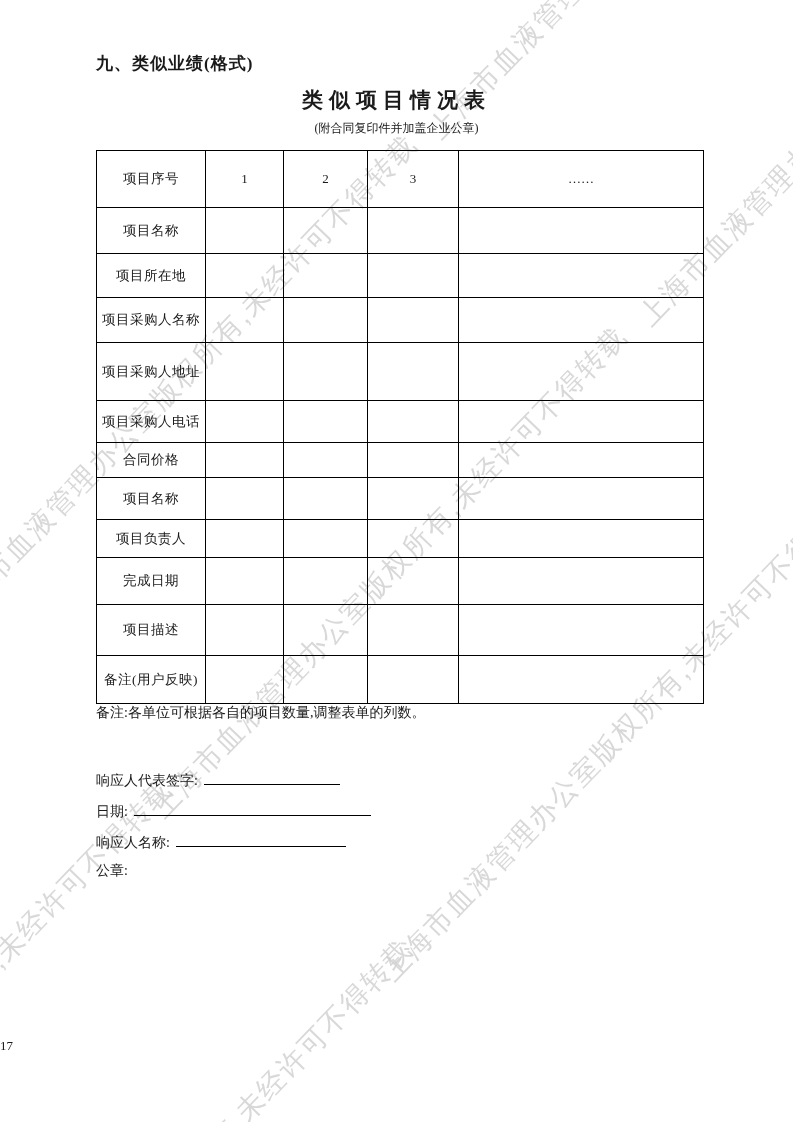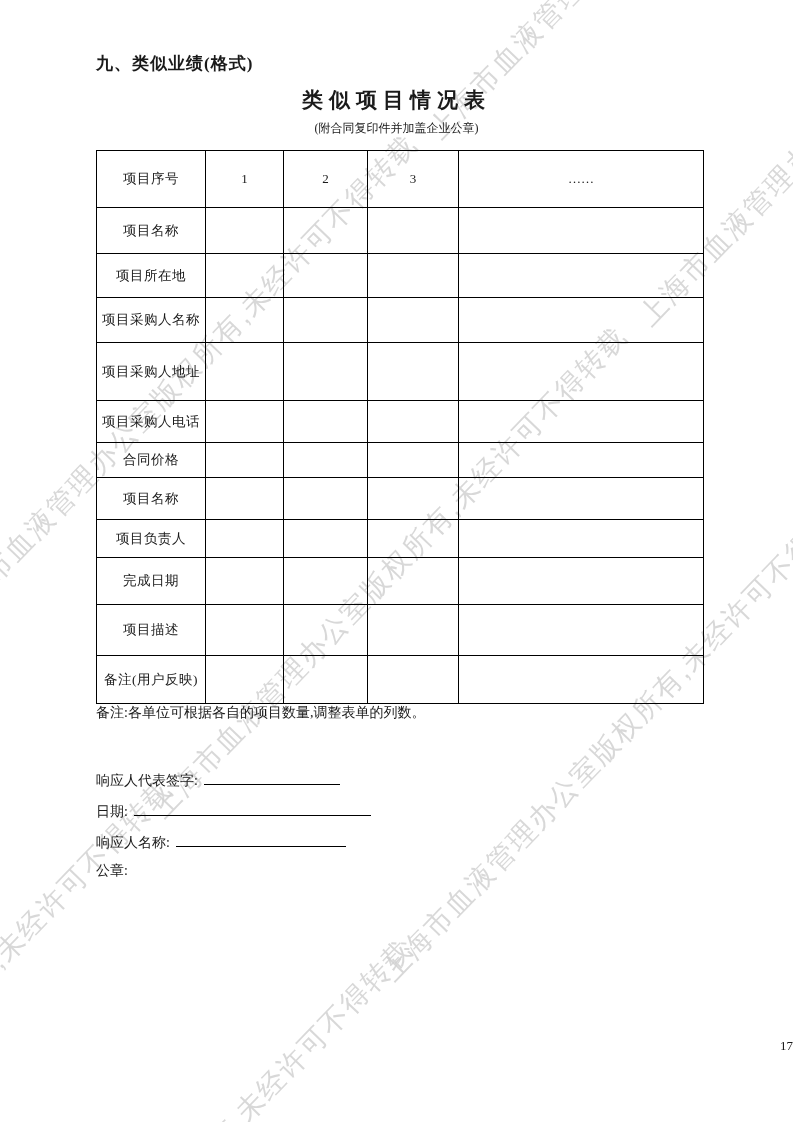--- a/index.html
+++ b/index.html
@@ -72,21 +72,21 @@
   .sig-blank {
     display: inline-block; height: 15px;
     border-bottom: 1px solid #000000; margin-left: 6px;
   }
   .sig-blank.w1 { width: 136px; }
   .sig-blank.w2 { width: 237px; }
   .sig-blank.w3 { width: 170px; }
 
   .page-number {
     position: absolute; left: 0; top: 1038px; width: 100%;
-    text-align: right; font-size: 13px;
+    text-align: left; font-size: 13px;
   }
 </style>
 </head>
 <body>
 
 <div class="page">
 
   <div class="watermark-layer">
     <div class="wm wm1">上海市血液管理办公室版权所有,未经许可不得转载</div>
     <div class="wm wm2">上海市血液管理办公室版权所有,未经许可不得转载</div>

